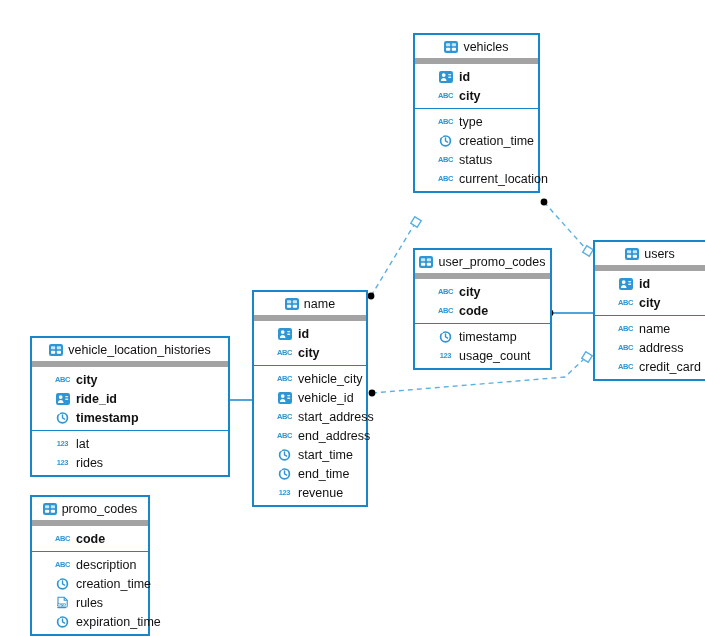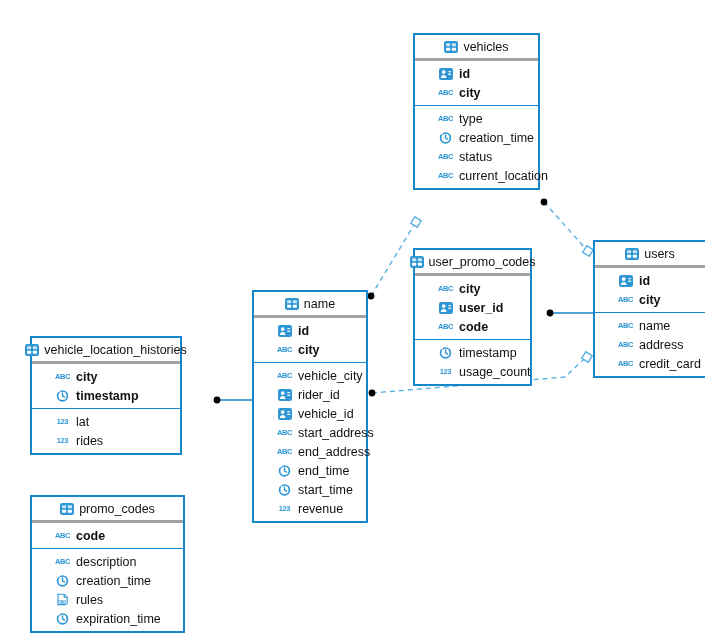--- a/index.html
+++ b/index.html
@@ -8,21 +8,21 @@
     background:#ffffff; font-family:"Liberation Sans", sans-serif;
   }
   #canvas { position:absolute; left:0; top:0; width:705px; height:636px; }
   #wires  { position:absolute; left:0; top:0; z-index:1; }
   .entity {
     position:absolute; z-index:2; box-sizing:border-box;
     background:#ffffff; border:2px solid #1886cb;
   }
   .entity-header {
     display:flex; align-items:center; justify-content:center; gap:5px;
-    height:23px; border-bottom:3px solid #a3a3a3;
+    height:23px; border-bottom:6px solid #a3a3a3;
     font-size:12.5px; color:#111111; white-space:nowrap;
   }
   .section { padding:3px 18px; }
   .section.cols { border-top:1px solid #1886cb; }
   .col-row {
     display:flex; align-items:center; gap:5px; height:19px; padding:0 4px;
     font-size:12.5px; color:#111111; white-space:nowrap;
   }
   .col-row.pk .col-label { font-weight:700; }
   .type-ic {
@@ -112,90 +112,132 @@
             <span class="col-label">status</span>
           </div>
           <div class="col-row">
             <span class="type-ic">
               <span class="txt-ic">ABC</span>
             </span>
             <span class="col-label">current_location</span>
           </div>
         </div>
       </div>
-      <div class="entity" style="left: 413px; top: 248px; width: 119px;">
+      <div class="entity" style="left: 413px; top: 248px; width: 139px;">
         <div class="entity-header">
           <span class="hdr-ic">
             <svg width="14" height="12" viewBox="0 0 14 12">
               <rect x="0" y="0" width="14" height="12" rx="2.2" fill="#2e96d5"></rect>
               <rect x="2" y="2.2" width="4.2" height="3" rx="0.7" fill="#c9e6f8"></rect>
               <rect x="7.8" y="2.2" width="4.2" height="3" rx="0.7" fill="#c9e6f8"></rect>
               <rect x="2" y="6.8" width="4.2" height="3" rx="0.7" fill="#ffffff"></rect>
               <rect x="7.8" y="6.8" width="4.2" height="3" rx="0.7" fill="#ffffff"></rect>
             </svg>
           </span>
           <span>user_promo_codes</span>
         </div>
         <div class="section pk">
           <div class="col-row pk">
             <span class="type-ic">
               <span class="txt-ic">ABC</span>
             </span>
             <span class="col-label">city</span>
           </div>
+          <div class="col-row pk">
+            <span class="type-ic">
+              <span class="txt-ic">ABC</span>
+            </span>
+            <span class="col-label">code</span>
+          </div>
+        </div>
+        <div class="section cols">
+          <div class="col-row">
+            <span class="type-ic">
+              <svg width="13" height="13" viewBox="0 0 13 13">
+                <circle cx="6.5" cy="6.9" r="4.9" fill="none" stroke="#2e96d5" stroke-width="1.7"></circle>
+                <path d="M6.5 6.9 L6.5 3.9 M6.5 6.9 L8.6 8.1" stroke="#2e96d5" stroke-width="1.4" stroke-linecap="round"></path>
+                <path d="M1.6 2.6 L3.4 1.2" stroke="#ffffff" stroke-width="2.4"></path>
+              </svg>
+            </span>
+            <span class="col-label">timestamp</span>
+          </div>
+          <div class="col-row">
+            <span class="type-ic">
+              <span class="txt-ic">123</span>
+            </span>
+            <span class="col-label">usage_count</span>
+          </div>
+        </div>
+      </div>
+      <div class="entity" style="left: 593px; top: 240px; width: 114px;">
+        <div class="entity-header">
+          <span class="hdr-ic">
+            <svg width="14" height="12" viewBox="0 0 14 12">
+              <rect x="0" y="0" width="14" height="12" rx="2.2" fill="#2e96d5"></rect>
+              <rect x="2" y="2.2" width="4.2" height="3" rx="0.7" fill="#c9e6f8"></rect>
+              <rect x="7.8" y="2.2" width="4.2" height="3" rx="0.7" fill="#c9e6f8"></rect>
+              <rect x="2" y="6.8" width="4.2" height="3" rx="0.7" fill="#ffffff"></rect>
+              <rect x="7.8" y="6.8" width="4.2" height="3" rx="0.7" fill="#ffffff"></rect>
+            </svg>
+          </span>
+          <span>users</span>
+        </div>
+        <div class="section pk">
           <div class="col-row pk">
             <span class="type-ic">
               <svg width="14" height="12" viewBox="0 0 14 12">
                 <rect x="0" y="0" width="14" height="12" rx="2.2" fill="#2e96d5"></rect>
                 <circle cx="4.7" cy="4.1" r="1.9" fill="#ffffff"></circle>
                 <path d="M1.9 10c0-1.9 1.3-3 2.8-3s2.8 1.1 2.8 3z" fill="#ffffff"></path>
                 <rect x="9.2" y="3" width="3" height="1.3" rx="0.5" fill="#d9edfa"></rect>
                 <rect x="9.2" y="5.6" width="3" height="1.3" rx="0.5" fill="#d9edfa"></rect>
               </svg>
             </span>
-            <span class="col-label">user_id</span>
-          </div>
-          <div class="col-row pk">
-            <span class="type-ic">
-              <span class="txt-ic">ABC</span>
-            </span>
-            <span class="col-label">code</span>
-          </div>
-        </div>
-        <div class="section cols">
-          <div class="col-row">
-            <span class="type-ic">
-              <svg width="13" height="13" viewBox="0 0 13 13">
-                <circle cx="6.5" cy="6.9" r="4.9" fill="none" stroke="#2e96d5" stroke-width="1.7"></circle>
-                <path d="M6.5 6.9 L6.5 3.9 M6.5 6.9 L8.6 8.1" stroke="#2e96d5" stroke-width="1.4" stroke-linecap="round"></path>
-                <path d="M1.6 2.6 L3.4 1.2" stroke="#ffffff" stroke-width="2.4"></path>
-              </svg>
-            </span>
-            <span class="col-label">timestamp</span>
-          </div>
-          <div class="col-row">
-            <span class="type-ic">
-              <span class="txt-ic">123</span>
-            </span>
-            <span class="col-label">usage_count</span>
-          </div>
-        </div>
-      </div>
-      <div class="entity" style="left: 593px; top: 240px; width: 114px;">
-        <div class="entity-header">
-          <span class="hdr-ic">
-            <svg width="14" height="12" viewBox="0 0 14 12">
-              <rect x="0" y="0" width="14" height="12" rx="2.2" fill="#2e96d5"></rect>
-              <rect x="2" y="2.2" width="4.2" height="3" rx="0.7" fill="#c9e6f8"></rect>
-              <rect x="7.8" y="2.2" width="4.2" height="3" rx="0.7" fill="#c9e6f8"></rect>
-              <rect x="2" y="6.8" width="4.2" height="3" rx="0.7" fill="#ffffff"></rect>
-              <rect x="7.8" y="6.8" width="4.2" height="3" rx="0.7" fill="#ffffff"></rect>
-            </svg>
-          </span>
-          <span>users</span>
+            <span class="col-label">id</span>
+          </div>
+          <div class="col-row pk">
+            <span class="type-ic">
+              <span class="txt-ic">ABC</span>
+            </span>
+            <span class="col-label">city</span>
+          </div>
+        </div>
+        <div class="section cols">
+          <div class="col-row">
+            <span class="type-ic">
+              <span class="txt-ic">ABC</span>
+            </span>
+            <span class="col-label">name</span>
+          </div>
+          <div class="col-row">
+            <span class="type-ic">
+              <span class="txt-ic">ABC</span>
+            </span>
+            <span class="col-label">address</span>
+          </div>
+          <div class="col-row">
+            <span class="type-ic">
+              <span class="txt-ic">ABC</span>
+            </span>
+            <span class="col-label">credit_card</span>
+          </div>
+        </div>
+      </div>
+      <div class="entity" style="left: 252px; top: 290px; width: 116px;">
+        <div class="entity-header">
+          <span class="hdr-ic">
+            <svg width="14" height="12" viewBox="0 0 14 12">
+              <rect x="0" y="0" width="14" height="12" rx="2.2" fill="#2e96d5"></rect>
+              <rect x="2" y="2.2" width="4.2" height="3" rx="0.7" fill="#c9e6f8"></rect>
+              <rect x="7.8" y="2.2" width="4.2" height="3" rx="0.7" fill="#c9e6f8"></rect>
+              <rect x="2" y="6.8" width="4.2" height="3" rx="0.7" fill="#ffffff"></rect>
+              <rect x="7.8" y="6.8" width="4.2" height="3" rx="0.7" fill="#ffffff"></rect>
+            </svg>
+          </span>
+          <span>name</span>
         </div>
         <div class="section pk">
           <div class="col-row pk">
             <span class="type-ic">
               <svg width="14" height="12" viewBox="0 0 14 12">
                 <rect x="0" y="0" width="14" height="12" rx="2.2" fill="#2e96d5"></rect>
                 <circle cx="4.7" cy="4.1" r="1.9" fill="#ffffff"></circle>
                 <path d="M1.9 10c0-1.9 1.3-3 2.8-3s2.8 1.1 2.8 3z" fill="#ffffff"></path>
                 <rect x="9.2" y="3" width="3" height="1.3" rx="0.5" fill="#d9edfa"></rect>
                 <rect x="9.2" y="5.6" width="3" height="1.3" rx="0.5" fill="#d9edfa"></rect>
@@ -208,187 +250,133 @@
               <span class="txt-ic">ABC</span>
             </span>
             <span class="col-label">city</span>
           </div>
         </div>
         <div class="section cols">
           <div class="col-row">
             <span class="type-ic">
               <span class="txt-ic">ABC</span>
             </span>
-            <span class="col-label">name</span>
-          </div>
-          <div class="col-row">
-            <span class="type-ic">
-              <span class="txt-ic">ABC</span>
-            </span>
-            <span class="col-label">address</span>
-          </div>
-          <div class="col-row">
-            <span class="type-ic">
-              <span class="txt-ic">ABC</span>
-            </span>
-            <span class="col-label">credit_card</span>
-          </div>
-        </div>
-      </div>
-      <div class="entity" style="left: 252px; top: 290px; width: 116px;">
-        <div class="entity-header">
-          <span class="hdr-ic">
-            <svg width="14" height="12" viewBox="0 0 14 12">
-              <rect x="0" y="0" width="14" height="12" rx="2.2" fill="#2e96d5"></rect>
-              <rect x="2" y="2.2" width="4.2" height="3" rx="0.7" fill="#c9e6f8"></rect>
-              <rect x="7.8" y="2.2" width="4.2" height="3" rx="0.7" fill="#c9e6f8"></rect>
-              <rect x="2" y="6.8" width="4.2" height="3" rx="0.7" fill="#ffffff"></rect>
-              <rect x="7.8" y="6.8" width="4.2" height="3" rx="0.7" fill="#ffffff"></rect>
-            </svg>
-          </span>
-          <span>name</span>
-        </div>
-        <div class="section pk">
-          <div class="col-row pk">
+            <span class="col-label">vehicle_city</span>
+          </div>
+          <div class="col-row">
             <span class="type-ic">
               <svg width="14" height="12" viewBox="0 0 14 12">
                 <rect x="0" y="0" width="14" height="12" rx="2.2" fill="#2e96d5"></rect>
                 <circle cx="4.7" cy="4.1" r="1.9" fill="#ffffff"></circle>
                 <path d="M1.9 10c0-1.9 1.3-3 2.8-3s2.8 1.1 2.8 3z" fill="#ffffff"></path>
                 <rect x="9.2" y="3" width="3" height="1.3" rx="0.5" fill="#d9edfa"></rect>
                 <rect x="9.2" y="5.6" width="3" height="1.3" rx="0.5" fill="#d9edfa"></rect>
               </svg>
             </span>
-            <span class="col-label">id</span>
-          </div>
+            <span class="col-label">vehicle_id</span>
+          </div>
+          <div class="col-row">
+            <span class="type-ic">
+              <span class="txt-ic">ABC</span>
+            </span>
+            <span class="col-label">start_address</span>
+          </div>
+          <div class="col-row">
+            <span class="type-ic">
+              <span class="txt-ic">ABC</span>
+            </span>
+            <span class="col-label">end_address</span>
+          </div>
+          <div class="col-row">
+            <span class="type-ic">
+              <svg width="13" height="13" viewBox="0 0 13 13">
+                <circle cx="6.5" cy="6.9" r="4.9" fill="none" stroke="#2e96d5" stroke-width="1.7"></circle>
+                <path d="M6.5 6.9 L6.5 3.9 M6.5 6.9 L8.6 8.1" stroke="#2e96d5" stroke-width="1.4" stroke-linecap="round"></path>
+                <path d="M1.6 2.6 L3.4 1.2" stroke="#ffffff" stroke-width="2.4"></path>
+              </svg>
+            </span>
+            <span class="col-label">start_time</span>
+          </div>
+          <div class="col-row">
+            <span class="type-ic">
+              <svg width="13" height="13" viewBox="0 0 13 13">
+                <circle cx="6.5" cy="6.9" r="4.9" fill="none" stroke="#2e96d5" stroke-width="1.7"></circle>
+                <path d="M6.5 6.9 L6.5 3.9 M6.5 6.9 L8.6 8.1" stroke="#2e96d5" stroke-width="1.4" stroke-linecap="round"></path>
+                <path d="M1.6 2.6 L3.4 1.2" stroke="#ffffff" stroke-width="2.4"></path>
+              </svg>
+            </span>
+            <span class="col-label">end_time</span>
+          </div>
+          <div class="col-row">
+            <span class="type-ic">
+              <span class="txt-ic">123</span>
+            </span>
+            <span class="col-label">revenue</span>
+          </div>
+        </div>
+      </div>
+      <div class="entity" style="left: 30px; top: 336px; width: 200px;">
+        <div class="entity-header">
+          <span class="hdr-ic">
+            <svg width="14" height="12" viewBox="0 0 14 12">
+              <rect x="0" y="0" width="14" height="12" rx="2.2" fill="#2e96d5"></rect>
+              <rect x="2" y="2.2" width="4.2" height="3" rx="0.7" fill="#c9e6f8"></rect>
+              <rect x="7.8" y="2.2" width="4.2" height="3" rx="0.7" fill="#c9e6f8"></rect>
+              <rect x="2" y="6.8" width="4.2" height="3" rx="0.7" fill="#ffffff"></rect>
+              <rect x="7.8" y="6.8" width="4.2" height="3" rx="0.7" fill="#ffffff"></rect>
+            </svg>
+          </span>
+          <span>vehicle_location_histories</span>
+        </div>
+        <div class="section pk">
           <div class="col-row pk">
             <span class="type-ic">
               <span class="txt-ic">ABC</span>
             </span>
             <span class="col-label">city</span>
           </div>
-        </div>
-        <div class="section cols">
-          <div class="col-row">
-            <span class="type-ic">
-              <span class="txt-ic">ABC</span>
-            </span>
-            <span class="col-label">vehicle_city</span>
-          </div>
-          <div class="col-row">
+          <div class="col-row pk">
             <span class="type-ic">
               <svg width="14" height="12" viewBox="0 0 14 12">
                 <rect x="0" y="0" width="14" height="12" rx="2.2" fill="#2e96d5"></rect>
                 <circle cx="4.7" cy="4.1" r="1.9" fill="#ffffff"></circle>
                 <path d="M1.9 10c0-1.9 1.3-3 2.8-3s2.8 1.1 2.8 3z" fill="#ffffff"></path>
                 <rect x="9.2" y="3" width="3" height="1.3" rx="0.5" fill="#d9edfa"></rect>
                 <rect x="9.2" y="5.6" width="3" height="1.3" rx="0.5" fill="#d9edfa"></rect>
               </svg>
             </span>
-            <span class="col-label">rider_id</span>
-          </div>
-          <div class="col-row">
-            <span class="type-ic">
-              <svg width="14" height="12" viewBox="0 0 14 12">
-                <rect x="0" y="0" width="14" height="12" rx="2.2" fill="#2e96d5"></rect>
-                <circle cx="4.7" cy="4.1" r="1.9" fill="#ffffff"></circle>
-                <path d="M1.9 10c0-1.9 1.3-3 2.8-3s2.8 1.1 2.8 3z" fill="#ffffff"></path>
-                <rect x="9.2" y="3" width="3" height="1.3" rx="0.5" fill="#d9edfa"></rect>
-                <rect x="9.2" y="5.6" width="3" height="1.3" rx="0.5" fill="#d9edfa"></rect>
-              </svg>
-            </span>
-            <span class="col-label">vehicle_id</span>
-          </div>
-          <div class="col-row">
-            <span class="type-ic">
-              <span class="txt-ic">ABC</span>
-            </span>
-            <span class="col-label">start_address</span>
-          </div>
-          <div class="col-row">
-            <span class="type-ic">
-              <span class="txt-ic">ABC</span>
-            </span>
-            <span class="col-label">end_address</span>
-          </div>
-          <div class="col-row">
-            <span class="type-ic">
-              <svg width="13" height="13" viewBox="0 0 13 13">
-                <circle cx="6.5" cy="6.9" r="4.9" fill="none" stroke="#2e96d5" stroke-width="1.7"></circle>
-                <path d="M6.5 6.9 L6.5 3.9 M6.5 6.9 L8.6 8.1" stroke="#2e96d5" stroke-width="1.4" stroke-linecap="round"></path>
-                <path d="M1.6 2.6 L3.4 1.2" stroke="#ffffff" stroke-width="2.4"></path>
-              </svg>
-            </span>
-            <span class="col-label">end_time</span>
-          </div>
-          <div class="col-row">
-            <span class="type-ic">
-              <svg width="13" height="13" viewBox="0 0 13 13">
-                <circle cx="6.5" cy="6.9" r="4.9" fill="none" stroke="#2e96d5" stroke-width="1.7"></circle>
-                <path d="M6.5 6.9 L6.5 3.9 M6.5 6.9 L8.6 8.1" stroke="#2e96d5" stroke-width="1.4" stroke-linecap="round"></path>
-                <path d="M1.6 2.6 L3.4 1.2" stroke="#ffffff" stroke-width="2.4"></path>
-              </svg>
-            </span>
-            <span class="col-label">start_time</span>
-          </div>
+            <span class="col-label">ride_id</span>
+          </div>
+          <div class="col-row pk">
+            <span class="type-ic">
+              <svg width="13" height="13" viewBox="0 0 13 13">
+                <circle cx="6.5" cy="6.9" r="4.9" fill="none" stroke="#2e96d5" stroke-width="1.7"></circle>
+                <path d="M6.5 6.9 L6.5 3.9 M6.5 6.9 L8.6 8.1" stroke="#2e96d5" stroke-width="1.4" stroke-linecap="round"></path>
+                <path d="M1.6 2.6 L3.4 1.2" stroke="#ffffff" stroke-width="2.4"></path>
+              </svg>
+            </span>
+            <span class="col-label">timestamp</span>
+          </div>
+        </div>
+        <div class="section cols">
           <div class="col-row">
             <span class="type-ic">
               <span class="txt-ic">123</span>
             </span>
-            <span class="col-label">revenue</span>
-          </div>
-        </div>
-      </div>
-      <div class="entity" style="left: 30px; top: 336px; width: 152px;">
-        <div class="entity-header">
-          <span class="hdr-ic">
-            <svg width="14" height="12" viewBox="0 0 14 12">
-              <rect x="0" y="0" width="14" height="12" rx="2.2" fill="#2e96d5"></rect>
-              <rect x="2" y="2.2" width="4.2" height="3" rx="0.7" fill="#c9e6f8"></rect>
-              <rect x="7.8" y="2.2" width="4.2" height="3" rx="0.7" fill="#c9e6f8"></rect>
-              <rect x="2" y="6.8" width="4.2" height="3" rx="0.7" fill="#ffffff"></rect>
-              <rect x="7.8" y="6.8" width="4.2" height="3" rx="0.7" fill="#ffffff"></rect>
-            </svg>
-          </span>
-          <span>vehicle_location_histories</span>
-        </div>
-        <div class="section pk">
-          <div class="col-row pk">
-            <span class="type-ic">
-              <span class="txt-ic">ABC</span>
-            </span>
-            <span class="col-label">city</span>
-          </div>
-          <div class="col-row pk">
-            <span class="type-ic">
-              <svg width="13" height="13" viewBox="0 0 13 13">
-                <circle cx="6.5" cy="6.9" r="4.9" fill="none" stroke="#2e96d5" stroke-width="1.7"></circle>
-                <path d="M6.5 6.9 L6.5 3.9 M6.5 6.9 L8.6 8.1" stroke="#2e96d5" stroke-width="1.4" stroke-linecap="round"></path>
-                <path d="M1.6 2.6 L3.4 1.2" stroke="#ffffff" stroke-width="2.4"></path>
-              </svg>
-            </span>
-            <span class="col-label">timestamp</span>
-          </div>
-        </div>
-        <div class="section cols">
+            <span class="col-label">lat</span>
+          </div>
           <div class="col-row">
             <span class="type-ic">
               <span class="txt-ic">123</span>
             </span>
-            <span class="col-label">lat</span>
-          </div>
-          <div class="col-row">
-            <span class="type-ic">
-              <span class="txt-ic">123</span>
-            </span>
             <span class="col-label">rides</span>
           </div>
         </div>
       </div>
-      <div class="entity" style="left: 30px; top: 495px; width: 155px;">
+      <div class="entity" style="left: 30px; top: 495px; width: 120px;">
         <div class="entity-header">
           <span class="hdr-ic">
             <svg width="14" height="12" viewBox="0 0 14 12">
               <rect x="0" y="0" width="14" height="12" rx="2.2" fill="#2e96d5"></rect>
               <rect x="2" y="2.2" width="4.2" height="3" rx="0.7" fill="#c9e6f8"></rect>
               <rect x="7.8" y="2.2" width="4.2" height="3" rx="0.7" fill="#c9e6f8"></rect>
               <rect x="2" y="6.8" width="4.2" height="3" rx="0.7" fill="#ffffff"></rect>
               <rect x="7.8" y="6.8" width="4.2" height="3" rx="0.7" fill="#ffffff"></rect>
             </svg>
           </span>

